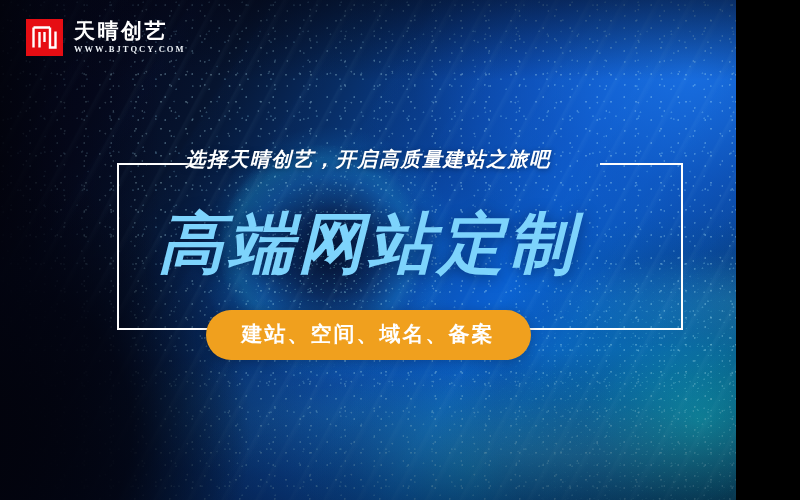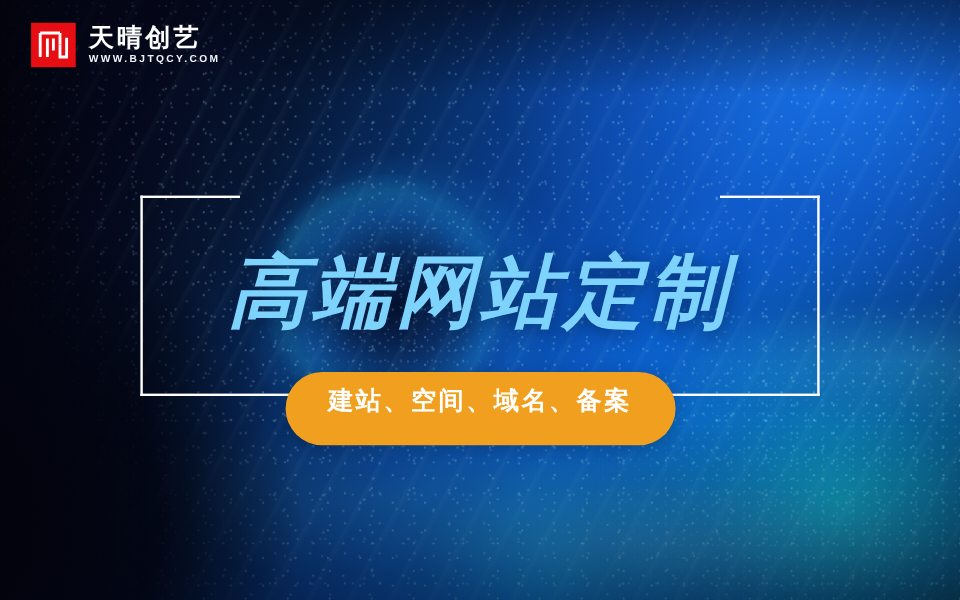--- a/index.html
+++ b/index.html
@@ -6,24 +6,25 @@
     margin: 0;
     padding: 0;
     background: #000;
   }
   body {
     font-family: "Liberation Sans", "DejaVu Sans", sans-serif;
   }
 
   #banner {
     position: relative;
-    width: 800px;
+    width: 736px;
     height: 500px;
     overflow: hidden;
     background: #05071a;
+    font-family: Liberation Serif, serif;
   }
 
   
   .bg-layer {
     position: absolute;
     inset: 0;
     pointer-events: none;
   }
 
   
@@ -284,21 +285,21 @@
     z-index: 8;
   }
   #cta-button {
     display: inline-block;
     background: #f0a01e;
     color: #ffffff;
     font-size: 21px;
     font-weight: 700;
     letter-spacing: 2px;
     line-height: 1;
-    padding: 14px 36px 26px;
+    padding: 14px 36px 15px;
     border-radius: 999px;
     white-space: nowrap;
     border: none;
     cursor: pointer;
     font-family: inherit;
     box-shadow: 0 2px 12px rgba(0,0,0,0.22);
   }
 </style>
 </head>
 <body>
@@ -332,20 +333,23 @@
 
   <div id="frame">
     <span class="frame-edge left"></span>
     <span class="frame-edge right"></span>
     <span class="frame-edge top-l"></span>
     <span class="frame-edge top-r"></span>
     <span class="frame-edge bot-l"></span>
     <span class="frame-edge bot-r"></span>
   </div>
 
+  <div id="tagline">
+    <span id="tagline-text">选择天晴创艺，开启高质量建站之旅吧</span>
+  </div>
 
   <div id="title">
     <span id="title-text">高端网站定制</span>
   </div>
 
   <div id="cta-wrap">
     <button id="cta-button">建站、空间、域名、备案</button>
   </div>
 
 </div>

